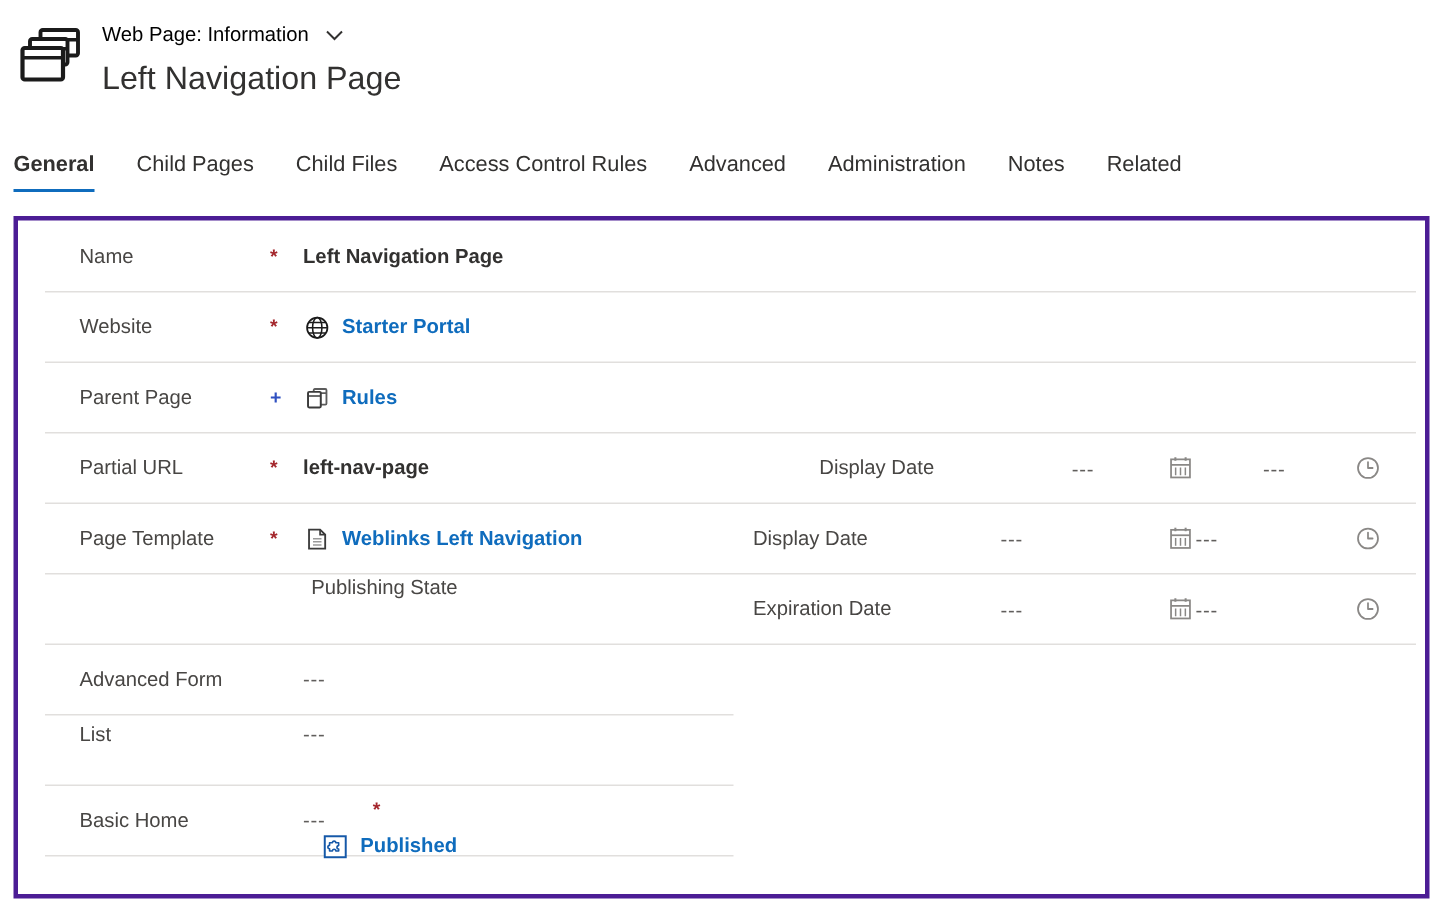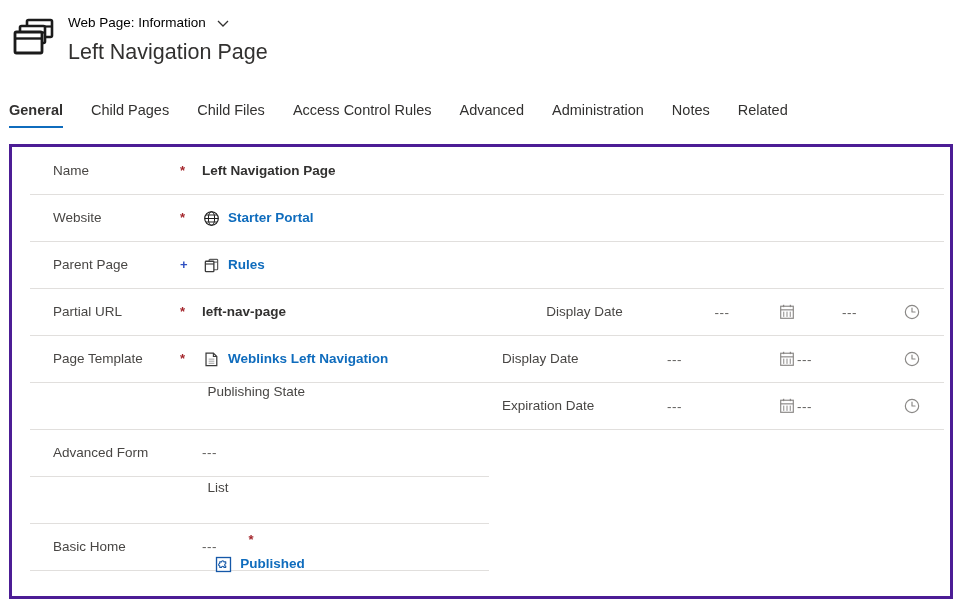--- a/index.html
+++ b/index.html
@@ -349,21 +349,21 @@
         <span>Published</span>
       </span>
     </div>
 
     <div class="row row-left" style="top:283px;">
       <span class="field-label">Advanced Form</span>
       <span class="req-mark"></span>
       <span class="field-value empty">---</span>
     </div>
 
-    <div class="row row-left" style="top:332px;flex-direction:column;">
+    <div class="row row-left" style="top:320px;">
       <span class="field-label">List</span>
       <span class="req-mark"></span>
       <span class="field-value empty">---</span>
     </div>
 
     <div class="row row-left" style="top:377px;">
       <span class="field-label">Basic Home</span>
       <span class="req-mark"></span>
       <span class="field-value empty">---</span>
     </div>

